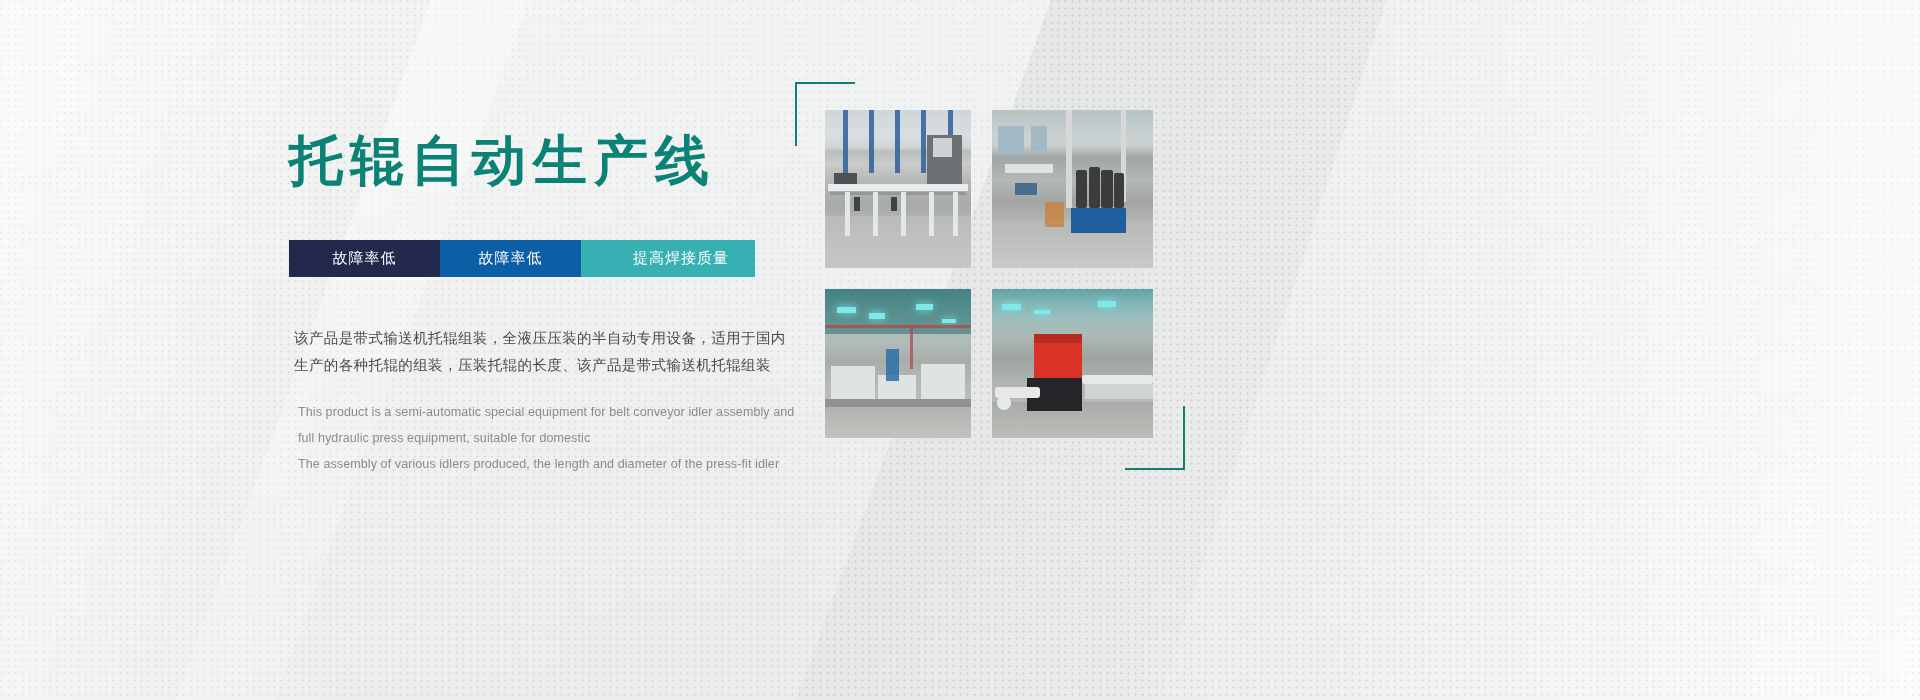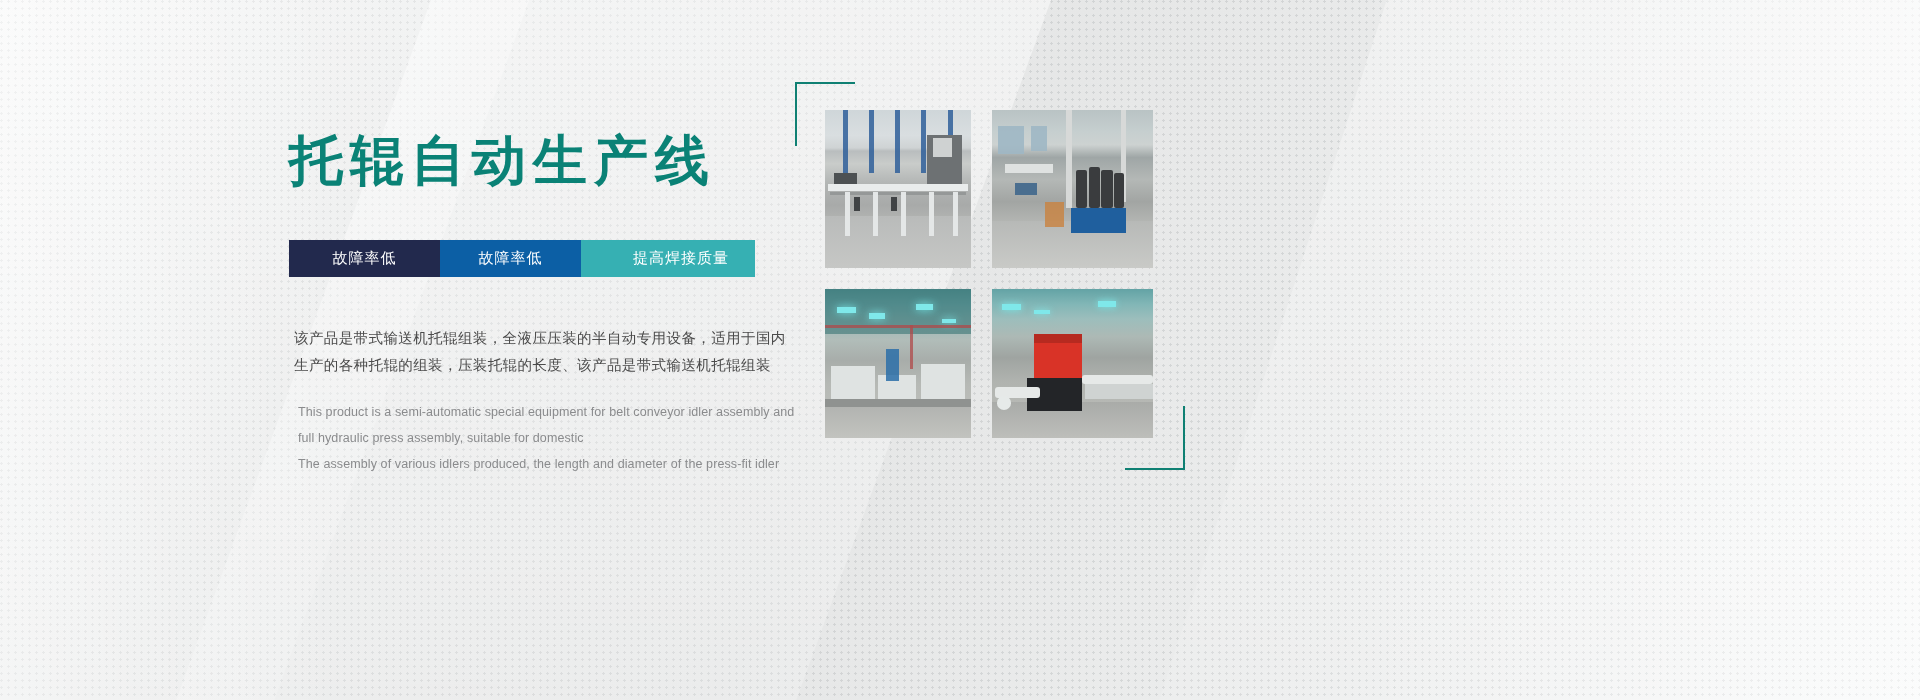--- a/index.html
+++ b/index.html
@@ -161,21 +161,21 @@
       <div class="badge b3">提高焊接质量</div>
     </div>
 
     <div class="zh">
       <div>该产品是带式输送机托辊组装，全液压压装的半自动专用设备，适用于国内</div>
       <div>生产的各种托辊的组装，压装托辊的长度、该产品是带式输送机托辊组装</div>
     </div>
 
     <div class="en">
       <p>This product is a semi-automatic special equipment for belt conveyor idler assembly and</p>
-      <p>full hydraulic press assembly, suitable for domestic</p>
+      <p>full hydraulic press equipment, suitable for domestic</p>
       <p>The assembly of various idlers produced, the length and diameter of the press-fit idler</p>
     </div>
   </div>
 
   <div class="gallery">
     <div class="bracket br-tl"></div>
     <div class="bracket br-br"></div>
 
     <div class="grid">
 

